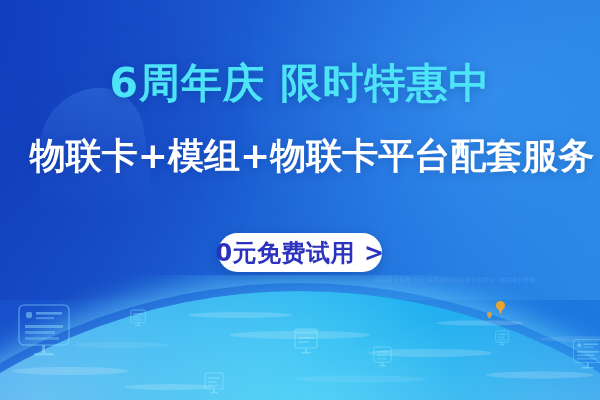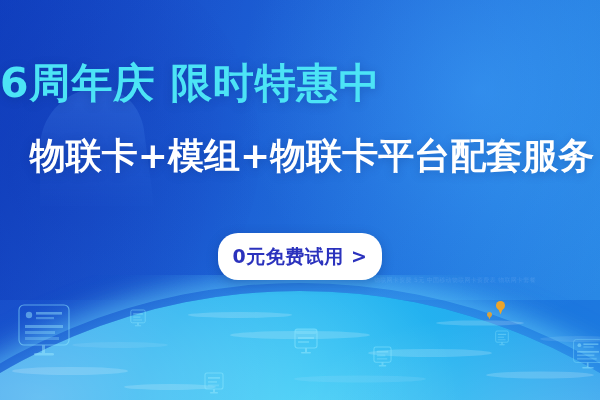--- a/index.html
+++ b/index.html
@@ -117,20 +117,21 @@
   .node svg { display: block; }
 
   
   .pin { position: absolute; pointer-events: none; }
 
   
   .headline {
     position: absolute;
     left: 0; right: 0;
     top: 58px;
+    text-align: center;
     font-size: 41px;
     line-height: 50px;
     font-weight: 700;
     color: #4ce4f6;
     letter-spacing: 1px;
     text-shadow: 0 2px 10px rgba(0,40,120,0.30);
     white-space: nowrap;
   }
   .subhead {
     position: absolute;
@@ -146,27 +147,27 @@
     white-space: nowrap;
     padding-left: 24px;
   }
 
   
   .cta {
     position: absolute;
     left: 218px;
     top: 233px;
     width: 164px;
-    height: 47px;
+    height: 39px;
     border: none;
     border-radius: 20px;
     background: #ffffff;
     color: #2b32bd;
     font-family: "DejaVu Sans", "Liberation Sans", sans-serif;
-    font-size: 19px;
+    font-size: 24px;
     font-weight: 700;
     letter-spacing: .5px;
     cursor: pointer;
     box-shadow: 0 3px 12px rgba(0,30,100,0.25);
     display: flex;
     align-items: center;
     justify-content: center;
     white-space: nowrap;
     padding: 0;
   }

